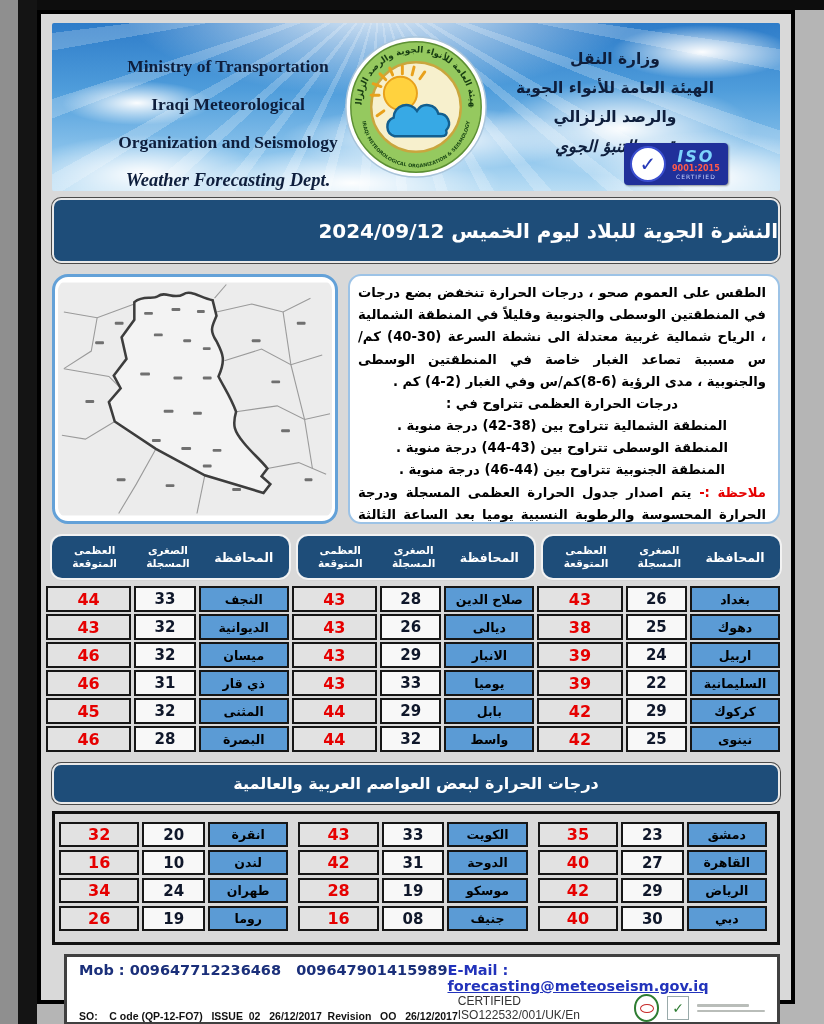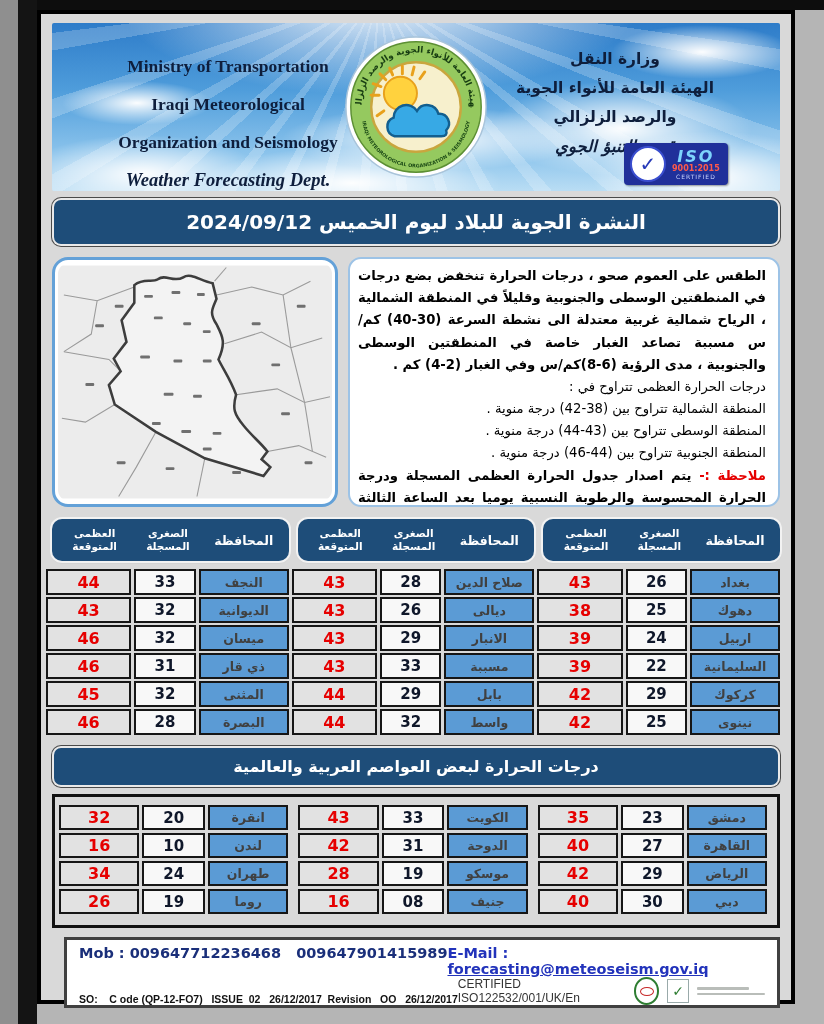--- a/index.html
+++ b/index.html
@@ -44,50 +44,50 @@
        box-shadow:1px 1px 2px rgba(0,0,0,.4);}
   .iso-circ{width:32px;height:32px;border-radius:50%;background:#fff;border:2px solid #3a4ecf;
             display:flex;align-items:center;justify-content:center;flex:0 0 auto;}
   .iso-circ span{color:#2639b8;font-weight:bold;font-size:20px;font-style:italic;line-height:1;}
   .iso-txt{margin-left:6px;display:flex;flex-direction:column;align-items:center;line-height:1.1;}
   .iso-name{color:#7dd3fc;font-weight:900;font-style:italic;font-size:16px;letter-spacing:2px;}
   .iso-std{color:#ff5a4a;font-weight:bold;font-size:8px;}
   .iso-cert{color:#c9d4ff;font-size:6px;letter-spacing:1px;}
 
   
-  .tbar{margin:9px 2px 0 2px;height:44px;background:#1e4d79;border-radius:7px;
+  .tbar{margin:9px 2px 0 2px;height:61px;background:#1e4d79;border-radius:7px;
         box-shadow:0 0 0 2px #e9e9e9,0 0 0 3px #4a4a4a;
-        display:flex;align-items:center;justify-content:center;direction:rtl;}
+        display:flex;align-items:center;justify-content:flex-start;direction:rtl;}
   .tbar div{color:#fff;font-weight:bold;font-size:20px;}
 
   
   .crow{display:flex;gap:10px;margin-top:13px;height:250px;}
   .map-panel{flex:0 0 286px;background:#fff;border:3px solid #63a1d8;border-radius:16px;
              box-sizing:border-box;padding:3px;overflow:hidden;}
   .map-panel svg{border-radius:11px;display:block;}
   .fc-panel{flex:1;background:#fff;border:2.5px solid #9dc3e6;border-radius:13px;
             box-sizing:border-box;padding:6px 12px 4px 8px;direction:rtl;overflow:hidden;}
   .fc-panel p{margin:0;font-size:13.2px;font-weight:bold;line-height:1.68;color:#000;text-align:justify;}
-  .fc-line{font-size:13.2px;font-weight:normal;line-height:1.68;color:#000;}
+  .fc-line{font-size:13.2px;font-weight:bold;line-height:1.68;color:#000;text-align:center;}
   .note-lbl{color:#e60000;font-weight:bold;}
 
   
   .gsec{display:flex;direction:rtl;gap:9px;margin-top:12px;}
   .gtable{flex:1;}
   .ghead{background:#1e4d79;border-radius:10px;box-shadow:0 0 0 2px #f2f2f2,0 1px 2px rgba(0,0,0,.55);
          display:flex;direction:rtl;align-items:center;height:42px;color:#fff;}
   .gh{text-align:center;font-weight:bold;}
   .gh.name{flex:0 0 38%;font-size:12.5px;}
   .gh.two{flex:0 0 26%;font-size:10.5px;line-height:1.25;display:flex;flex-direction:column;}
   .gh.two.max{flex:0 0 36%;}
   .gbody{margin-top:8px;}
   .grow{display:flex;direction:rtl;gap:3px;margin-bottom:2px;height:26px;}
   .cell{display:flex;align-items:center;justify-content:center;border:2px solid #161616;
         box-sizing:border-box;font-weight:bold;}
-  .c-name{flex:0 0 38%;background:#5b9bd5;color:#404040;font-size:12.5px;}
+  .c-name{flex:0 0 38%;background:#5b9bd5;color:#000000;font-size:12.5px;}
   .c-min{flex:0 0 26%;background:#f8f8f8;color:#0f172a;font-size:15px;}
   .c-max{flex:0 0 36%;background:#e2e2e2;color:#e60000;font-size:16px;}
   .cap .c-name{flex:0 0 36%;}
   .cap .c-min{flex:0 0 28%;}
   .cap .c-max{flex:0 0 36%;}
 
   
   .cban{margin:11px 2px 0 2px;height:37px;background:#1e4d79;border-radius:7px;
         box-shadow:0 0 0 2px #e9e9e9,0 0 0 3px #4a4a4a;
         display:flex;align-items:center;justify-content:center;}
@@ -348,21 +348,21 @@
           <div class="cell c-name">ديالى</div>
           <div class="cell c-min">26</div>
           <div class="cell c-max">43</div>
         </div>
           <div class="grow">
           <div class="cell c-name">الانبار</div>
           <div class="cell c-min">29</div>
           <div class="cell c-max">43</div>
         </div>
           <div class="grow">
-          <div class="cell c-name">مسببة</div>
+          <div class="cell c-name">يوميا</div>
           <div class="cell c-min">33</div>
           <div class="cell c-max">43</div>
         </div>
           <div class="grow">
           <div class="cell c-name">بابل</div>
           <div class="cell c-min">29</div>
           <div class="cell c-max">44</div>
         </div>
           <div class="grow">
           <div class="cell c-name">واسط</div>

